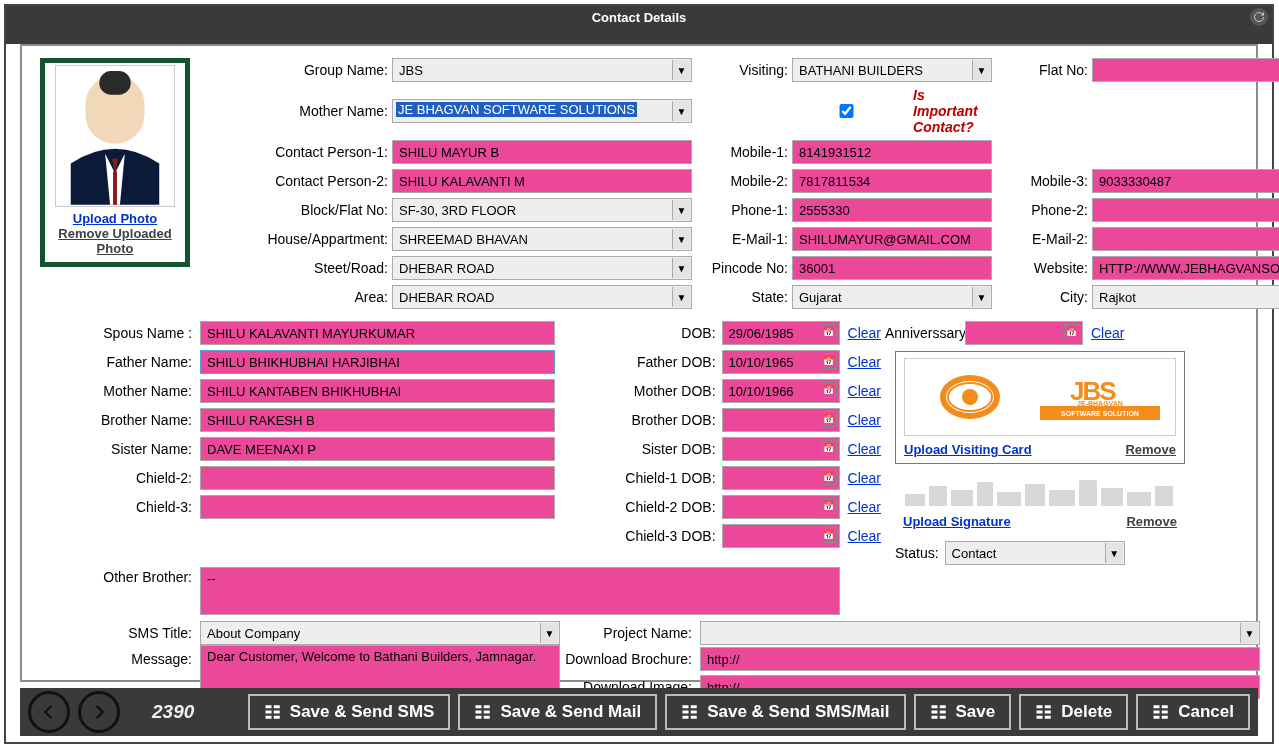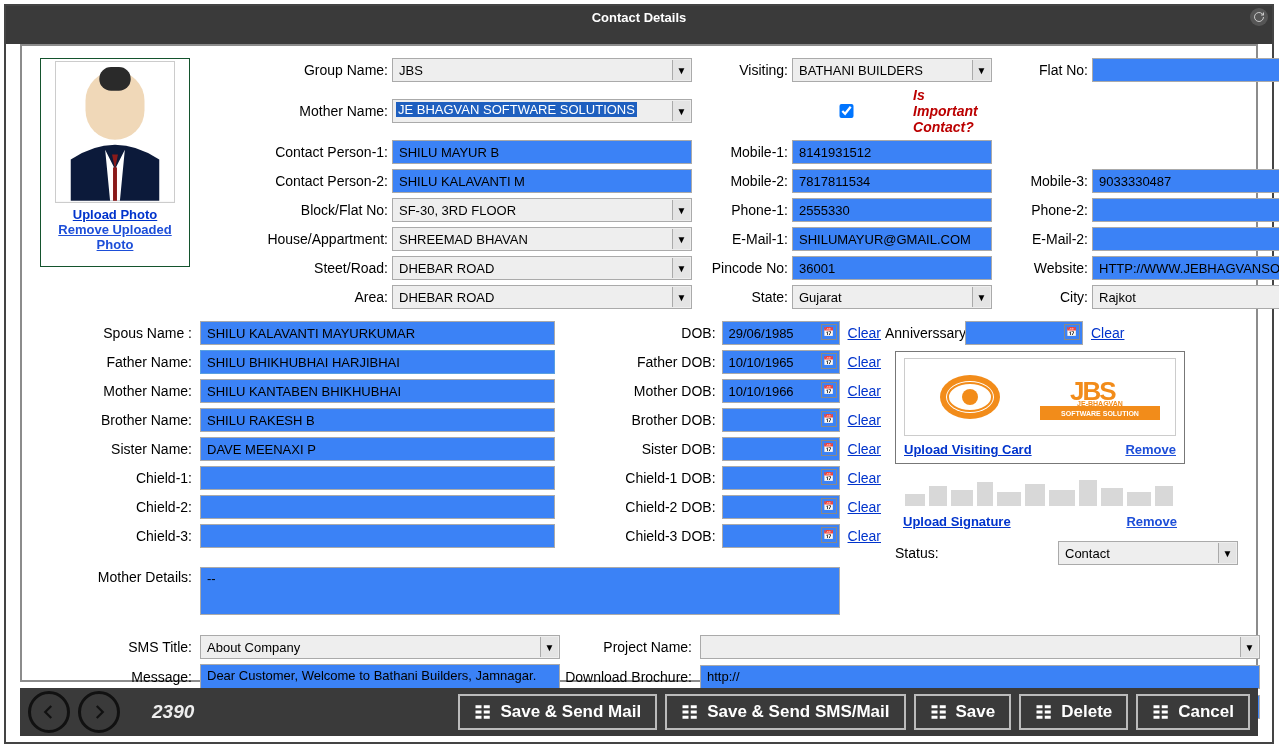--- a/index.html
+++ b/index.html
@@ -9,32 +9,32 @@
 .title-close { position: absolute; right: 4px; top: 2px; width: 18px; height: 18px; border-radius: 50%; background: #555; display:flex; align-items:center; justify-content:center; color:#aaa; font-size:10px; }
 .header-border { height: 16px; background: #3a3a3a; }
 .content { position: absolute; left: 14px; top: 38px; right: 14px; bottom: 60px; border: 2px solid #8c8c8c; background: #fff; padding: 12px 18px 10px 18px; }
 .footer { position: absolute; left: 14px; right: 14px; bottom: 6px; height: 48px; background: #3a3a3a; display: flex; align-items: center; padding: 0 8px; gap: 8px; }
 .nav-circle { width: 42px; height: 42px; border: 3px solid #111; border-radius: 50%; display:flex; align-items:center; justify-content:center; background:#3a3a3a; color:#111; font-size:20px; font-weight:bold; cursor:pointer; }
 .nav-circle svg { width:18px; height:18px; }
 .rec-no { color:#eee; font-style: italic; font-weight: bold; margin-left: 24px; font-size:19px; }
 .footer-spacer { flex: 1; }
 .foot-btn { background:#3a3a3a; border:2px solid #bbb; color:#fff; font-size:17px; font-weight:600; padding: 6px 14px; display:flex; align-items:center; gap:8px; cursor:pointer; }
 .foot-btn svg { width:18px; height:18px; fill:#fff; }
-input[type=text], select, textarea { font-size: 13px; border: 1px solid #aaa; padding: 3px 6px; height: 24px; background:#3b82f6; }
+input[type=text], select, textarea { font-size: 13px; border: 1px solid #aaa; padding: 3px 6px; height: 24px; background:#ec4899; }
 textarea { height: auto; resize: none; }
 .dd { position: relative; }
 .dd input { width: 100%; padding-right: 22px; background:#eee; }
 .dd .caret { position:absolute; right:2px; top:2px; width:18px; height:20px; background:#e4e4e4; border-left:1px solid #aaa; display:flex; align-items:center; justify-content:center; font-size:10px; }
 .date-wrap { position: relative; display:inline-block; }
 .date-wrap input { width: 118px; padding-right: 22px; }
 .date-wrap .calico { position:absolute; right:3px; top:3px; width:16px; height:16px; border:1px solid #888; display:flex; align-items:center; justify-content:center; font-size:9px; }
 .clear-link { color:#0033cc; text-decoration: underline; font-size:14px; margin-left:8px; cursor:pointer; }
 .link-upload { color:#0033cc; text-decoration: underline; font-weight:bold; font-size:13px; cursor:pointer; }
-.link-remove { color:#1d4ed8; text-decoration: underline; font-weight:bold; font-size:13px; cursor:pointer; }
-.photo-box { width: 150px; border:1px solid #14532d; text-align:center; padding:2px 2px 14px 2px; }
+.link-remove { color:#404040; text-decoration: underline; font-weight:bold; font-size:13px; cursor:pointer; }
+.photo-box { width: 150px; border:5px solid #14532d; text-align:center; padding:2px 2px 6px 2px; }
 .photo-box .photo { width:120px; height:142px; margin:0 auto 4px auto; background: linear-gradient(#fff, #f8f8f8); border:1px solid #ccc; display:flex; align-items:flex-end; justify-content:center; overflow:hidden; }
 .photo svg { width:120px; height:142px; }
 .card-box { width:290px; border:1px solid #777; padding:6px 8px; }
 .card-img { height: 78px; border:1px solid #ccc; margin-bottom:6px; display:flex; align-items:center; justify-content:center; }
 .card-img.sig { height:34px; border:none; }
 .card-row { display:flex; justify-content:space-between; }
 .check-label { font-style: italic; font-weight:bold; color:#b00; font-size:14px; display:flex; align-items:center; gap:12px; }
 .check-label input { width:14px; height:14px; }
 
 .grid-top { display:grid; grid-template-columns: 160px 1fr; gap:0 10px; }
@@ -49,25 +49,25 @@
 .family-row { display:flex; align-items:center; margin-bottom:5px; }
 .family-row .lbl { width:160px; text-align:right; padding-right:8px; font-size:14px; }
 .family-row input[type=text] { width:355px; }
 .dob-row { display:flex; align-items:center; justify-content:flex-end; margin-bottom:5px; padding-right:4px; }
 .dob-row .lbl { text-align:left; padding-right:6px; font-size:14px; }
 
 .other-row { display:flex; margin-top:2px; }
 .other-row .lbl { width:160px; text-align:right; padding-right:8px; font-size:14px; padding-top:2px; }
 .other-row textarea { width:640px; height:48px; }
 
-.status-row { display:flex; align-items:center; justify-content:space-between; margin-top:6px; }
+.status-row { display:flex; align-items:center; justify-content:flex-start; margin-top:6px; }
 .status-row .lbl { font-size:14px; margin-right:6px; }
 .status-row .dd { width:180px; }
 
-.bottom-section { margin-top:20px; display:grid; grid-template-columns: 160px 360px 140px 560px; row-gap:5px; align-items:center; }
+.bottom-section { margin-top:6px; display:grid; grid-template-columns: 160px 360px 140px 560px; align-items:center; }
 .bottom-section .lbl { text-align:right; padding-right:8px; font-size:14px; }
 .bottom-section input, .bottom-section .dd, .bottom-section textarea { width:100%; }
 .msg-area { grid-row: span 2; }
 .msg-area textarea { height:52px; }
 
 .sel-highlight { background:#1e5fbf; color:#fff; }
 </style>
 </head>
 <body>
 
@@ -183,24 +183,20 @@
             <div class="lbl">Mother Name:</div>
             <input type="text" value="SHILU KANTABEN BHIKHUBHAI" style="">
           </div>
         <div class="family-row">
             <div class="lbl">Brother Name:</div>
             <input type="text" value="SHILU RAKESH B" style="">
           </div>
         <div class="family-row">
             <div class="lbl">Sister Name:</div>
             <input type="text" value="DAVE MEENAXI P" style="">
-          </div>
-        <div class="family-row">
-            <div class="lbl">Chield-1:</div>
-            <input type="text" value="" style="">
           </div>
         <div class="family-row">
             <div class="lbl">Chield-2:</div>
             <input type="text" value="" style="">
           </div>
         <div class="family-row">
             <div class="lbl">Chield-3:</div>
             <input type="text" value="" style="">
           </div>
       </div>
@@ -301,21 +297,21 @@
 
           <div class="status-row" style="margin-top:12px;">
             <span class="lbl">Status:</span>
             <div class="dd"><input type="text" value="Contact" style=""><span class="caret">▼</span></div>
           </div>
         </div>
       </div>
     </div>
 
     <div class="other-row">
-      <div class="lbl">Mother Details:</div>
+      <div class="lbl">Other Brother:</div>
       <textarea style="">--</textarea>
     </div>
 
     <div class="bottom-section">
       <div class="lbl">SMS Title:</div>
       <div class="dd"><input type="text" value="About Company" style=""><span class="caret">▼</span></div>
       <div class="lbl">Project Name:</div>
       <div class="dd"><input type="text" value="" style=""><span class="caret">▼</span></div>
 
       <div class="lbl">Message:</div>
@@ -344,20 +340,31 @@
     <div class="footer-spacer"></div>
     <button class="foot-btn">
         <svg viewBox="0 0 24 24">
           <rect x="2" y="3" width="8" height="4"></rect>
           <rect x="2" y="10" width="8" height="4"></rect>
           <rect x="2" y="17" width="8" height="4"></rect>
           <rect x="13" y="3" width="8" height="4"></rect>
           <rect x="13" y="10" width="8" height="4"></rect>
           <rect x="13" y="17" width="8" height="4"></rect>
         </svg>
+        <span>Save &amp; Send SMS</span>
+      </button>
+    <button class="foot-btn">
+        <svg viewBox="0 0 24 24">
+          <rect x="2" y="3" width="8" height="4"></rect>
+          <rect x="2" y="10" width="8" height="4"></rect>
+          <rect x="2" y="17" width="8" height="4"></rect>
+          <rect x="13" y="3" width="8" height="4"></rect>
+          <rect x="13" y="10" width="8" height="4"></rect>
+          <rect x="13" y="17" width="8" height="4"></rect>
+        </svg>
         <span>Save &amp; Send Mail</span>
       </button>
     <button class="foot-btn">
         <svg viewBox="0 0 24 24">
           <rect x="2" y="3" width="8" height="4"></rect>
           <rect x="2" y="10" width="8" height="4"></rect>
           <rect x="2" y="17" width="8" height="4"></rect>
           <rect x="13" y="3" width="8" height="4"></rect>
           <rect x="13" y="10" width="8" height="4"></rect>
           <rect x="13" y="17" width="8" height="4"></rect>

